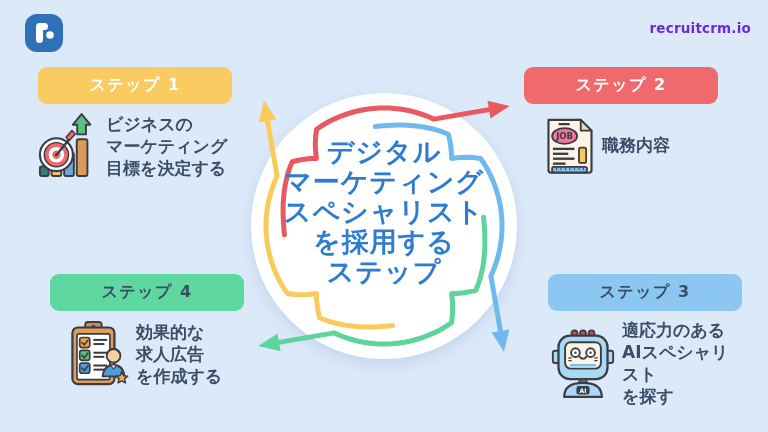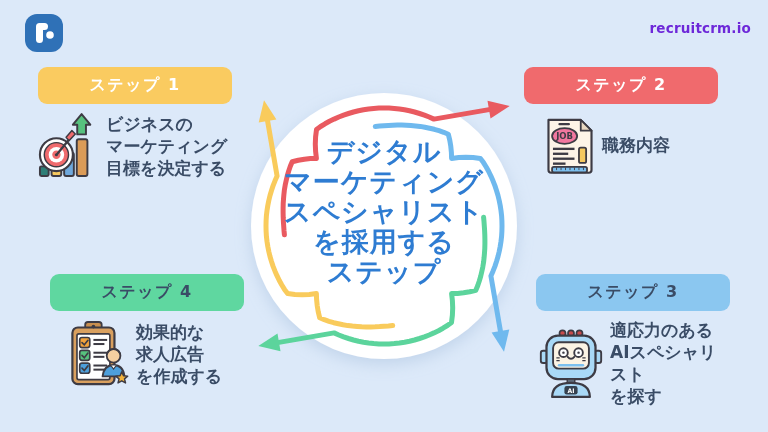--- a/index.html
+++ b/index.html
@@ -8,21 +8,21 @@
   #cycle-svg{position:absolute;left:0;top:0;}
   .logo{position:absolute;left:25px;top:14px;width:38px;height:38px;}
   .site-label{position:absolute;right:17px;top:20px;font-size:13.5px;font-weight:bold;
               color:#3B78BF;letter-spacing:.2px;}
   .center-title{position:absolute;left:244px;top:137px;width:280px;text-align:center;
                 font-size:27px;font-weight:bold;color:#2E7CD2;line-height:30px;letter-spacing:1px;}
   .center-title span{display:block;}
   .step{position:absolute;width:194px;}
   .pos-tl{left:38px;top:67px;}
   .pos-tr{left:524px;top:67px;}
-  .pos-br{left:536px;top:274px;}
+  .pos-br{left:548px;top:274px;}
   .pos-bl{left:50px;top:274px;}
   .step-header{height:37px;border-radius:9px;display:flex;align-items:center;justify-content:center;
                font-size:16px;font-weight:bold;letter-spacing:1.5px;}
   .step-body{display:flex;align-items:center;margin-top:8px;gap:6px;}
   .pos-tr .step-body{padding-left:20px;}
   .pos-bl .step-body{padding-left:16px;}
   .pos-br .step-body{padding-left:2px;}
   .step-lines{font-size:17px;line-height:22px;font-weight:bold;color:#3A4C66;}
   .step-lines span{display:block;}
   .icon-box{flex:0 0 auto;display:flex;align-items:center;justify-content:center;}

